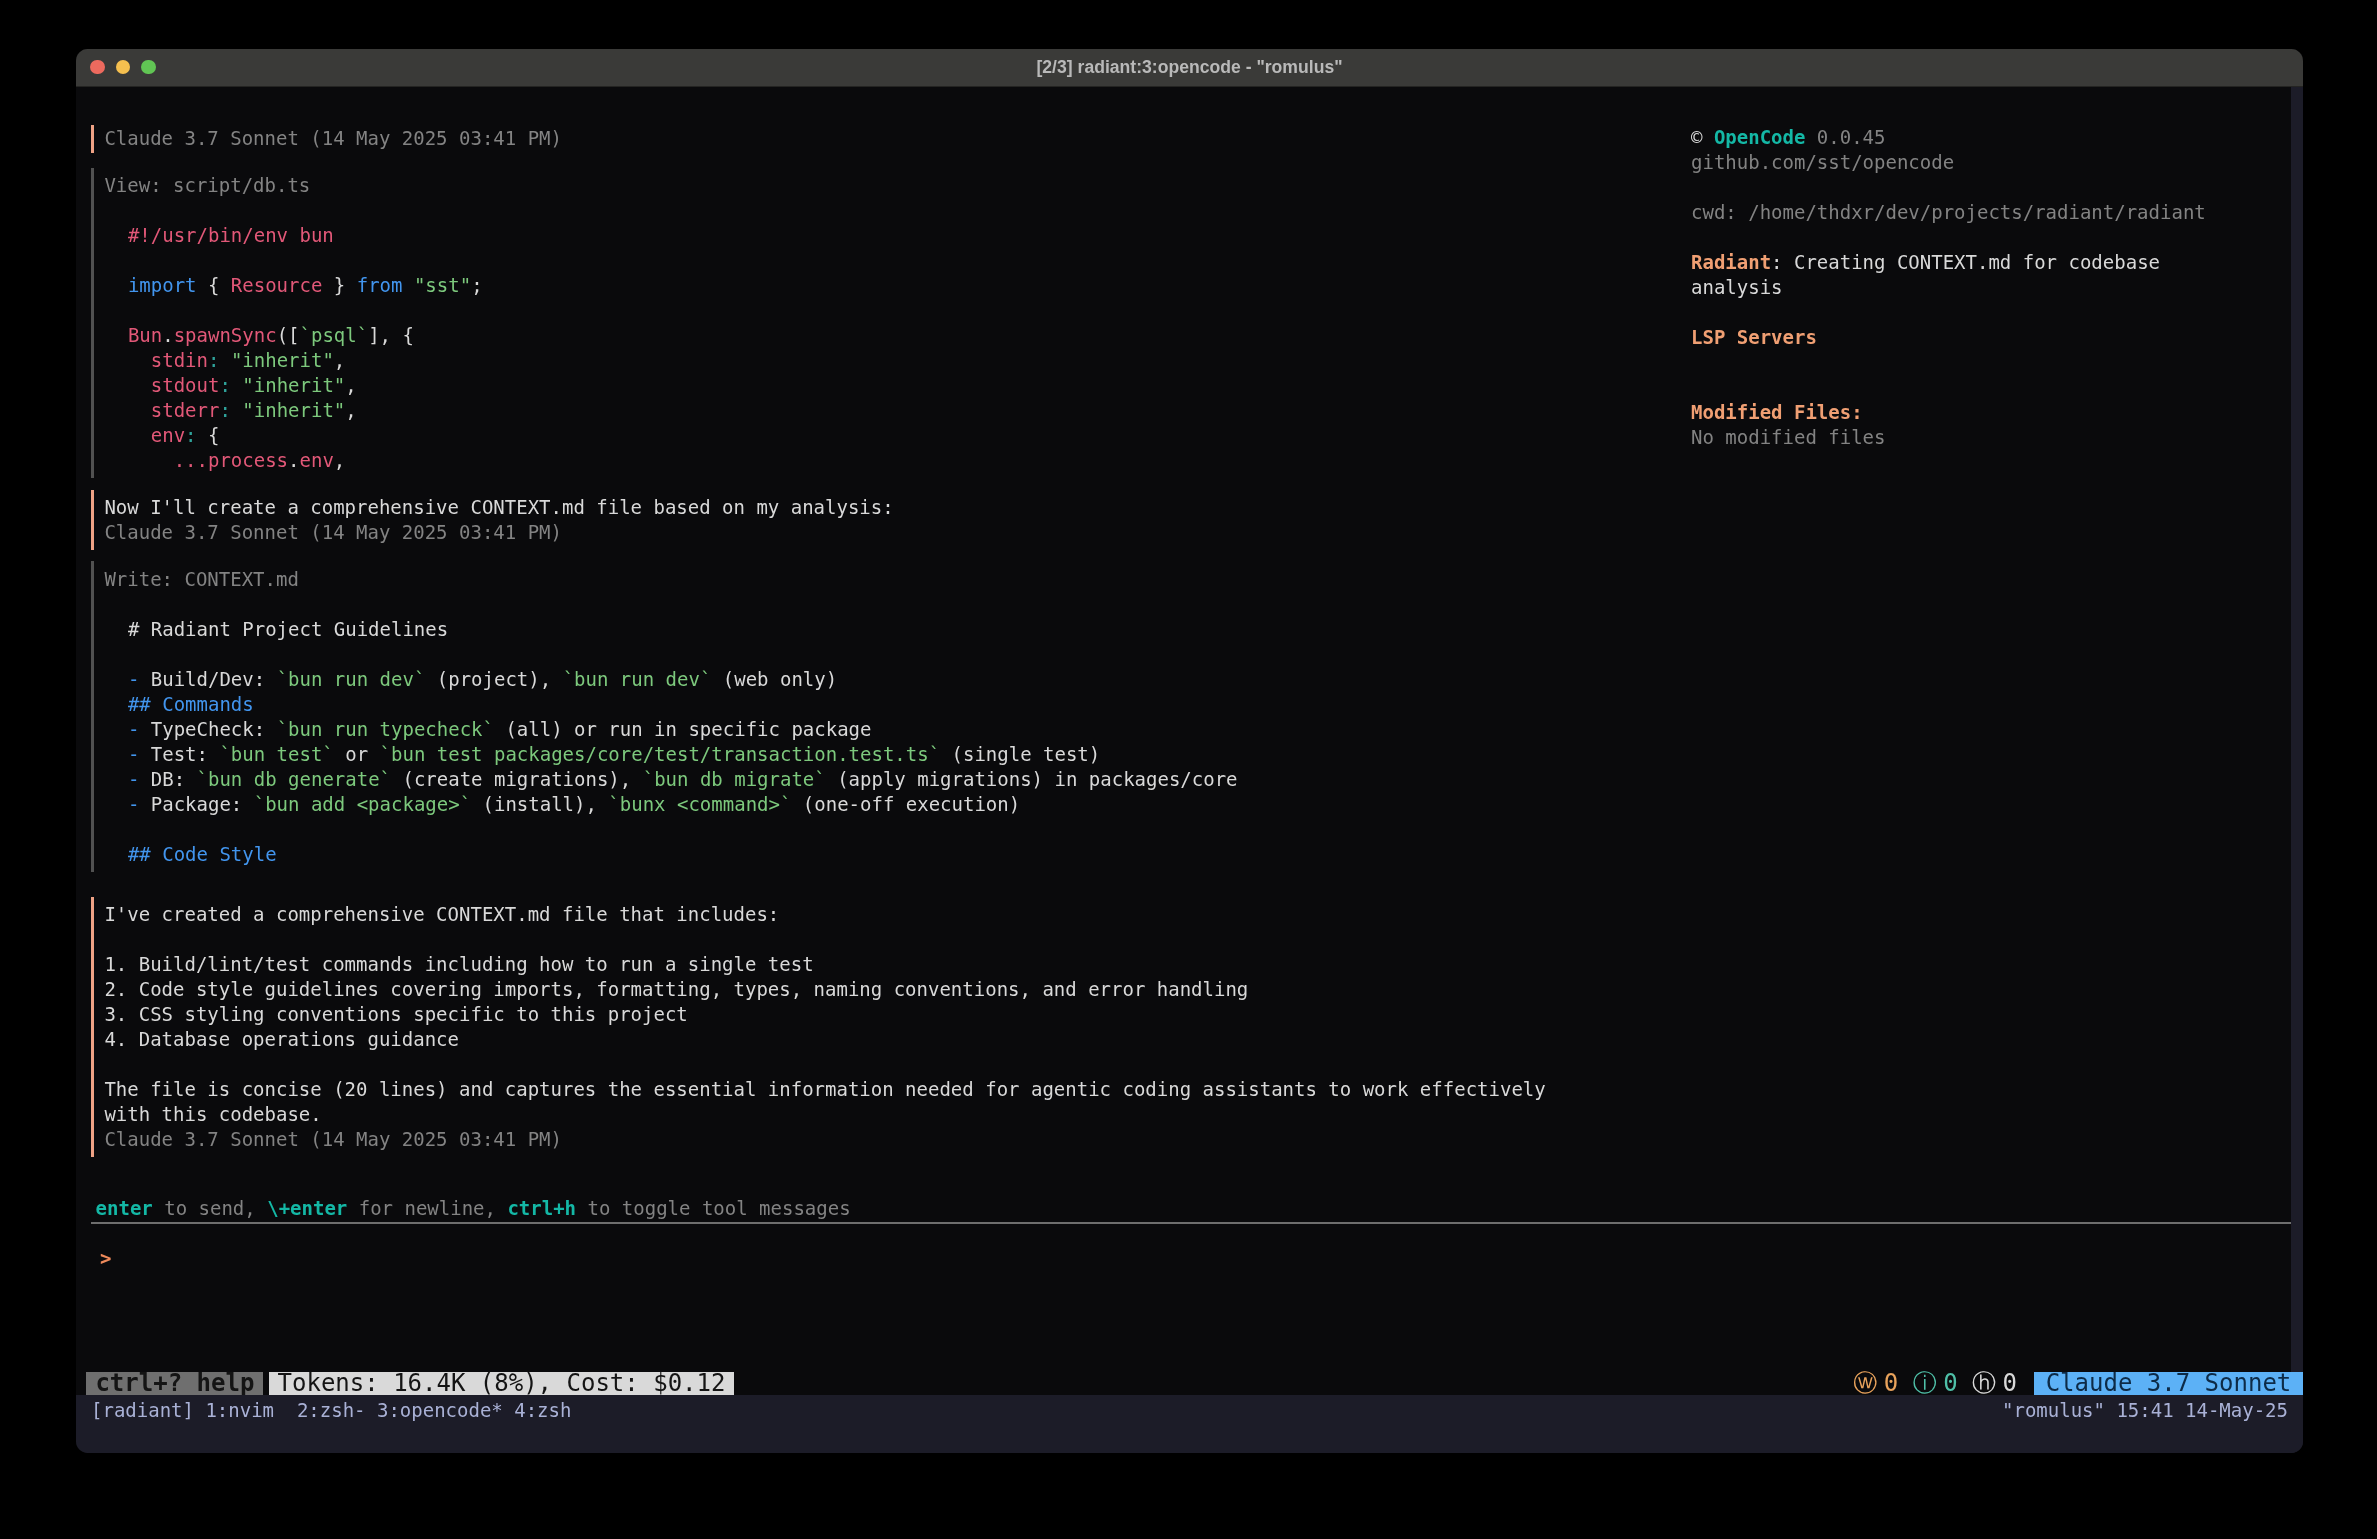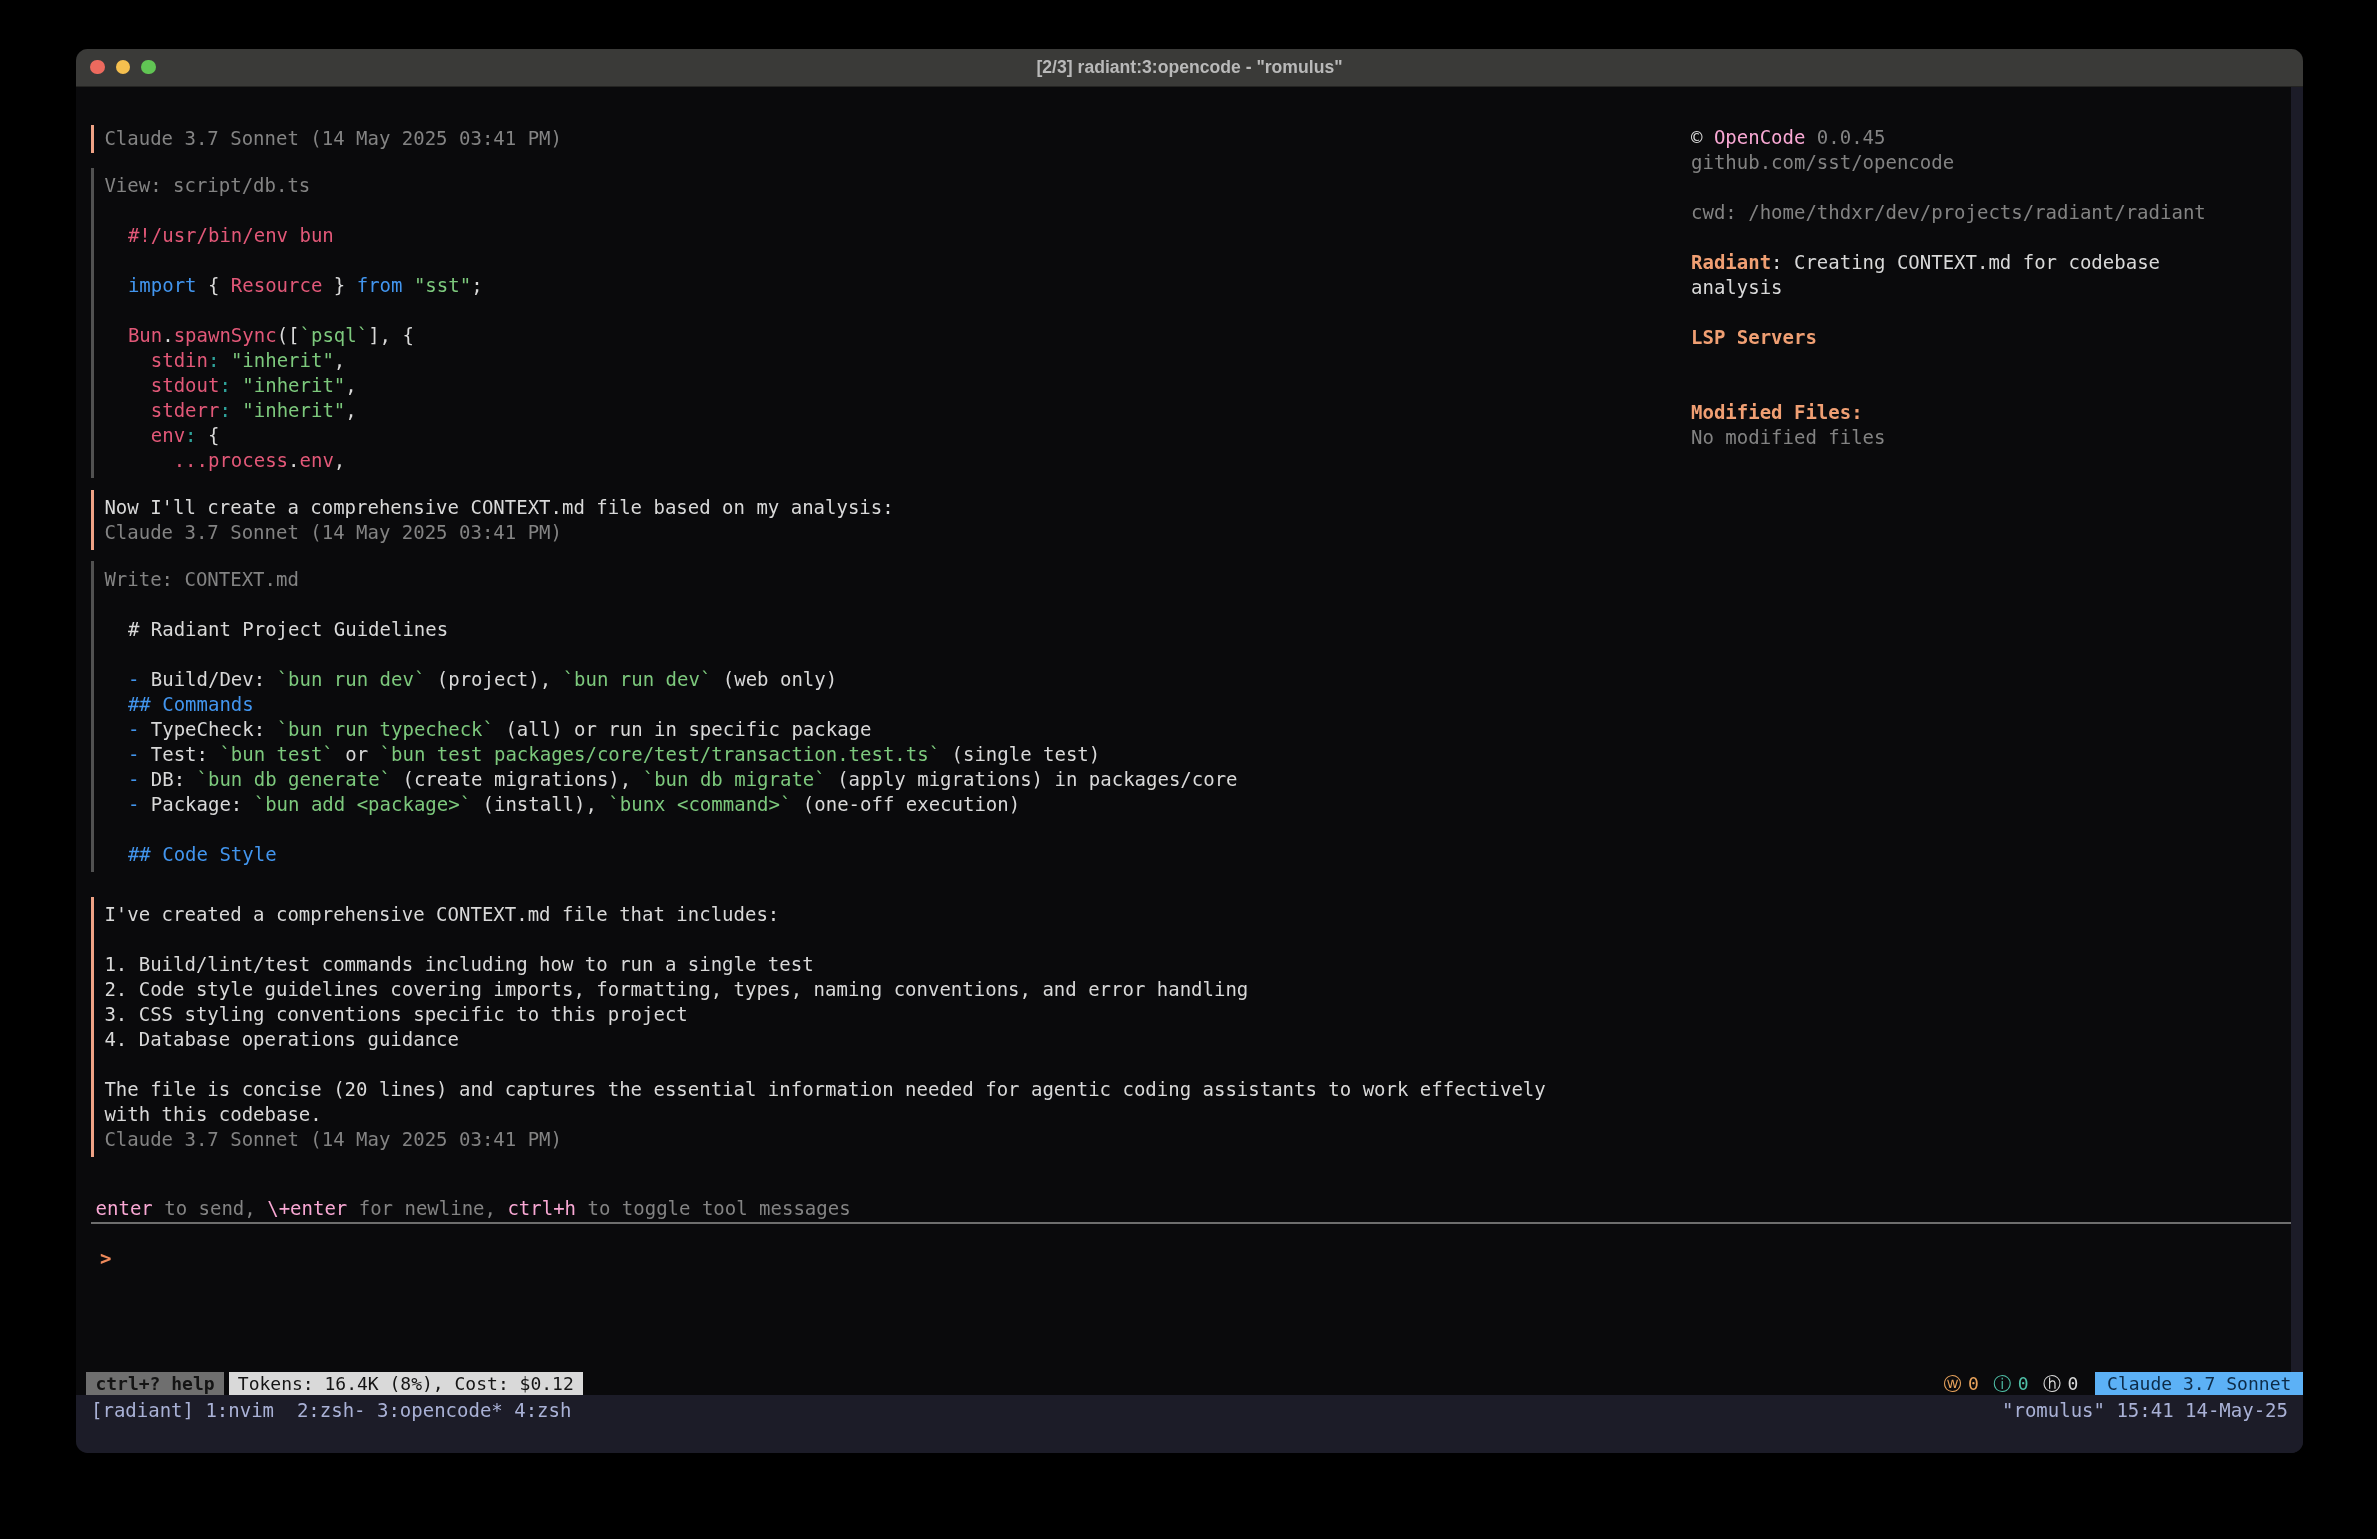--- a/index.html
+++ b/index.html
@@ -21,30 +21,30 @@
   .block.orange{border-left-color:#efa285}
   .block.head{padding:1.3px 0 1.3px 10.4px}
   .gap23{margin-bottom:15px}.gap31{margin-bottom:12px}.gap17{margin-bottom:11px}.gap39{margin-bottom:25.4px}
   .ind{padding-left:23.5px}
   .tk-w{color:#d9d9d9}
   .tk-g{color:#838383}
   .tk-pk{color:#e25878}
   .tk-bl{color:#4295ee}
   .tk-gr{color:#7dc97d}
   .tk-tl{color:#2fa39b}
-  .tk-b{color:#f9a8d4;font-weight:normal}
+  .tk-b{color:#14b8a6;font-weight:bold}
   .tk-ob{color:#f09f73;font-weight:bold}
   .hint{position:absolute;left:19.6px;top:1109px}
   .divider{position:absolute;left:15px;top:1135px;width:2200px;height:2px;background:#6e6e6e}
   .prompt-row{position:absolute;left:24px;top:1159px;display:flex;align-items:center}
   .prompt{color:#ee8a5b;font-weight:bold}
   .input-area{display:inline-block;width:1501px;height:25px}
   .sidebar{position:absolute;left:1615px;top:38px;width:659px}
   .statusbar{position:absolute;left:10.4px;right:0;top:1285px;height:23.5px;
-             display:flex;justify-content:space-between;align-items:center;font-size:18px}
+             display:flex;justify-content:space-between;align-items:center;font-size:24px}
   .chips{display:flex;gap:5.2px}
   .chip{height:23.5px;line-height:23.5px;padding:0 9px;white-space:pre}
   .chip.help{background:#6f6f6f;color:#141414;font-weight:bold}
   .chip.tokens{background:#d9d9d9;color:#141414}
   .right-cluster{display:flex;align-items:center;gap:17px}
   .diags{display:flex;align-items:center;gap:14.4px}
   .diag{display:flex;gap:6.5px;align-items:center}
   .diag.warn{color:#e9a35c}.diag.info{color:#4fc0a8}.diag.hintc{color:#d9d9d9}
   .chip.model{background:#5cb1f6;color:#0d2b47;padding:0 11.7px}
   .tmuxbar{position:absolute;left:0;right:0;bottom:0;height:59px;background:#1c1c28;

